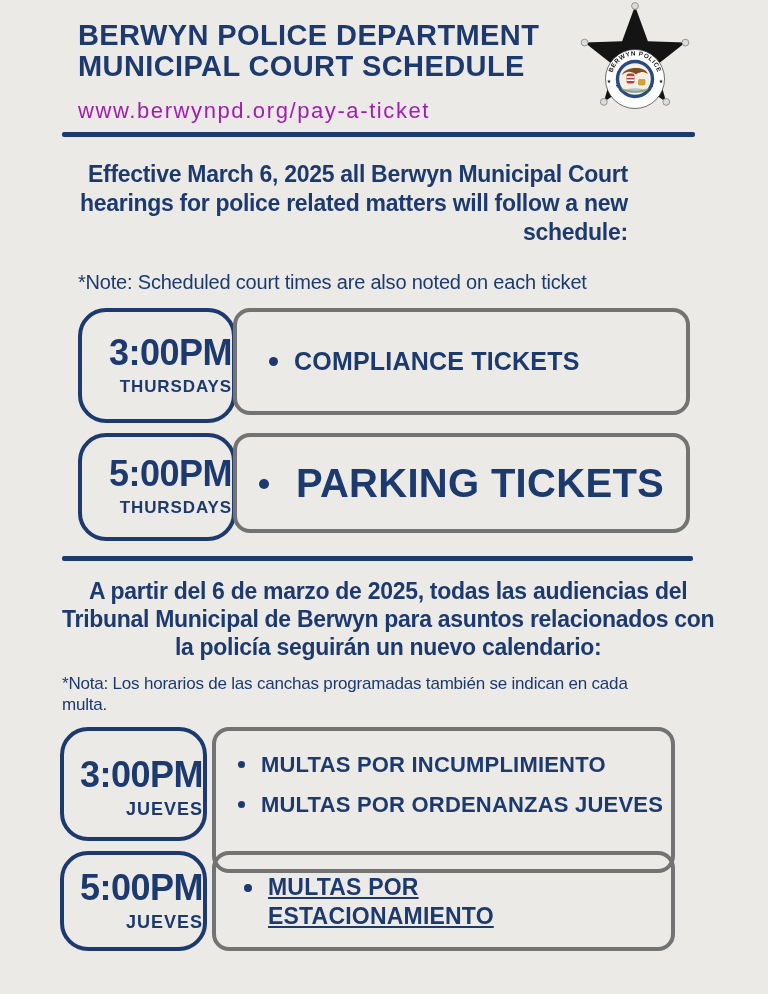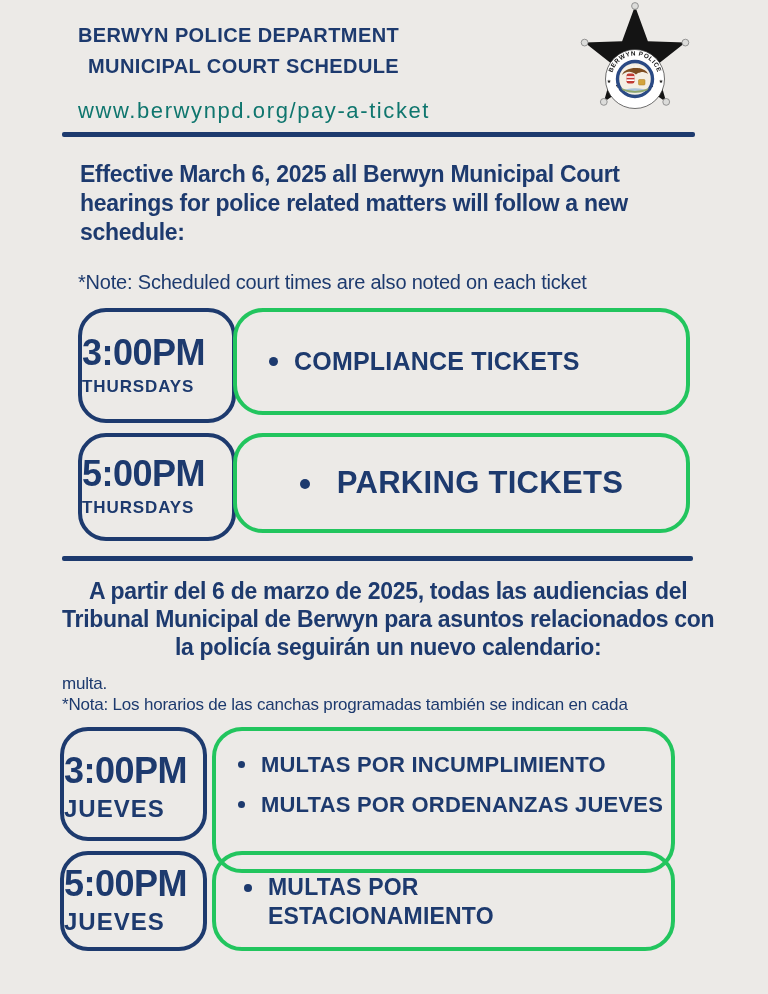--- a/index.html
+++ b/index.html
@@ -4,71 +4,71 @@
 <style>
   html,body{margin:0;padding:0;}
   .page{
     position:relative;width:768px;height:994px;overflow:hidden;
     background:#eceae7;color:#1d3a6e;
     font-family:"Liberation Sans",sans-serif;
   }
   
   .title{
     position:absolute;left:78px;top:20px;
-    font-size:20px;font-weight:800;letter-spacing:.4px;line-height:31px;text-align:right;
+    font-size:29px;font-weight:800;letter-spacing:.4px;line-height:31px;
   }
   .url{
     position:absolute;left:78px;top:98px;
-    font-size:22px;letter-spacing:1.6px;color:#0f766e;font-weight:400;
+    font-size:22px;letter-spacing:1.6px;color:#a21caf;font-weight:400;
   }
   .badge{position:absolute;left:578px;top:2px;width:114px;height:116px;}
   .hr{position:absolute;background:#1d3a6e;height:5px;border-radius:2px;}
   .hr1{left:62px;top:132px;width:633px;}
   .hr2{left:62px;top:556px;width:631px;}
   
   .para{position:absolute;font-weight:800;letter-spacing:-.3px;}
-  .para-en{left:80px;top:160px;font-size:23px;line-height:29px;}
+  .para-en{left:80px;top:160px;font-size:23px;line-height:29px;text-align:right;}
   .para-es{left:62px;top:577px;font-size:23px;line-height:28px;text-align:center;}
   .note-en{position:absolute;left:78px;top:271px;font-size:20px;letter-spacing:-.2px;font-weight:400;}
   .note-es{position:absolute;left:62px;top:673px;font-size:17px;line-height:21px;letter-spacing:-.2px;font-weight:400;}
   
   .tbox{
     position:absolute;border:4px solid #1d3a6e;border-radius:28px;
-    display:flex;flex-direction:column;align-items:flex-start;justify-content:center;
+    display:flex;flex-direction:column;align-items:flex-end;justify-content:center;
   }
   .ibox{
-    position:absolute;border:4px solid #22c55e;border-radius:30px;
+    position:absolute;border:4px solid #737373;border-radius:17px;
     display:flex;flex-direction:column;
   }
   .time{font-size:36px;font-weight:800;letter-spacing:-.5px;line-height:1;}
   .day{font-size:17px;font-weight:700;letter-spacing:.9px;margin-top:6px;}
-  .day-es{font-size:24px;letter-spacing:1px;}
+  .day-es{font-size:18px;letter-spacing:1px;}
   .item{display:flex;align-items:flex-start;font-weight:800;}
   .dot{border-radius:50%;background:#1d3a6e;flex:0 0 auto;}
   
   .r1-t{left:78px;top:308px;width:150px;height:107px;}
   .r1-i{left:233px;top:308px;width:457px;height:107px;justify-content:center;gap:5px;padding-left:32px;box-sizing:border-box;}
   .item-en{font-size:25px;letter-spacing:.2px;line-height:31px;}
   .item-en .dot{width:9px;height:9px;margin:11px 16px 0 0;}
   
   .r2-t{left:78px;top:433px;width:150px;height:100px;}
   .r2-i{left:233px;top:433px;width:457px;height:100px;flex-direction:row;align-items:center;justify-content:center;box-sizing:border-box;}
-  .item-parking{font-size:31px;letter-spacing:.3px;line-height:34px;gap:9px;}
+  .item-parking{font-size:40px;letter-spacing:.3px;line-height:34px;gap:9px;}
   .item-parking .dot{width:10px;height:10px;margin:13px 18px 0 0;}
   
   .r3-t{left:60px;top:727px;width:147px;height:114px;padding-top:8px;box-sizing:border-box;}
   .r3-i{left:212px;top:727px;width:463px;height:146px;justify-content:flex-start;gap:12px;padding:20px 0 4px 22px;box-sizing:border-box;}
   .item-es{font-size:22px;letter-spacing:.2px;line-height:28px;}
   .item-es .dot{width:7px;height:7px;margin:10px 16px 0 0;}
   
   .r4-t{left:60px;top:851px;width:147px;height:100px;box-sizing:border-box;}
   .r4-i{left:212px;top:851px;width:463px;height:100px;justify-content:flex-start;padding:18px 0 0 28px;box-sizing:border-box;}
   .item-es4{font-size:23px;letter-spacing:.2px;line-height:29px;}
   .item-es4 .dot{width:8px;height:8px;margin:11px 16px 0 0;}
-  .wrap-narrow{max-width:300px;}
+  .wrap-narrow{max-width:300px;text-decoration:underline;}
 </style>
 </head>
 <body>
 
 <div class="page">
 
   <div class="title">
     <div>BERWYN POLICE DEPARTMENT</div>
     <div>MUNICIPAL COURT SCHEDULE</div>
   </div>
@@ -152,22 +152,22 @@
 
   <div class="hr hr2"></div>
 
   <div class="para para-es">
     <div>A partir del 6 de marzo de 2025, todas las audiencias del</div>
     <div>Tribunal Municipal de Berwyn para asuntos relacionados con</div>
     <div>la policía seguirán un nuevo calendario:</div>
   </div>
 
   <div class="note-es">
+    <div>*Nota: Los horarios de las canchas programadas también se indican en cada</div>
     <div>multa.</div>
-    <div>*Nota: Los horarios de las canchas programadas también se indican en cada</div>
   </div>
 
   <div class="tbox r3-t">
     <div class="time">3:00PM</div>
     <div class="day day-es">JUEVES</div>
   </div>
   <div class="ibox r3-i">
     <div class="item item-es">
       <span class="dot"></span>
       <span>MULTAS POR INCUMPLIMIENTO</span>

